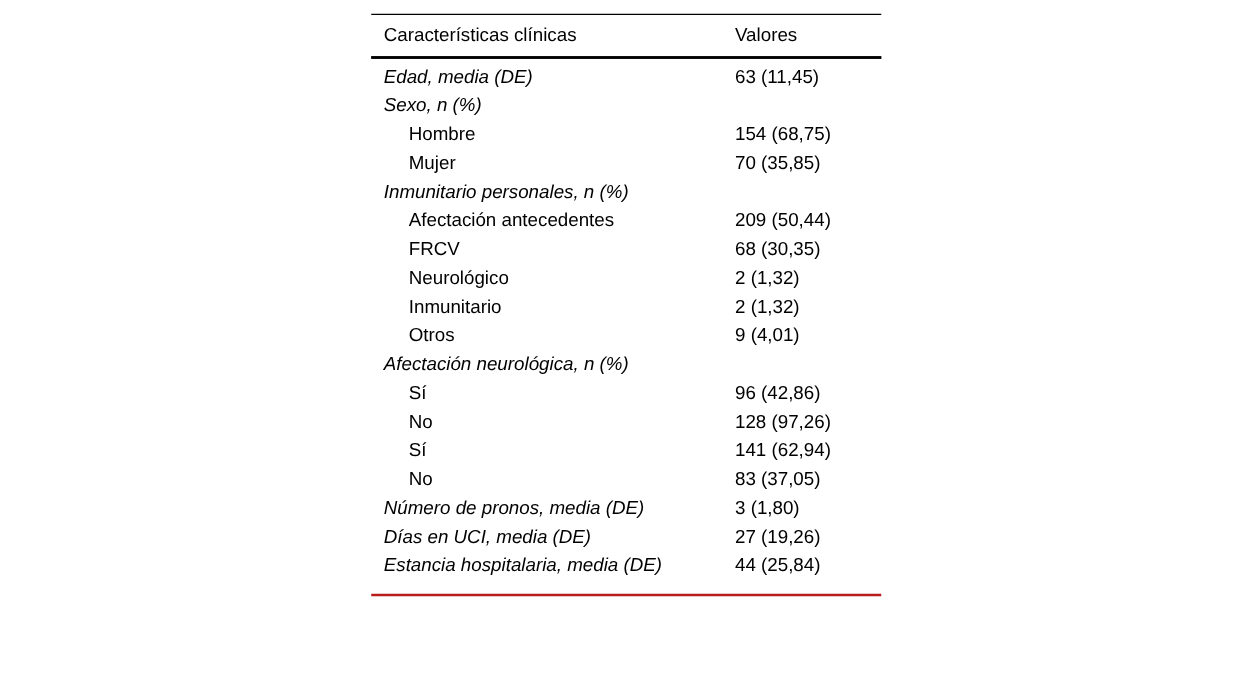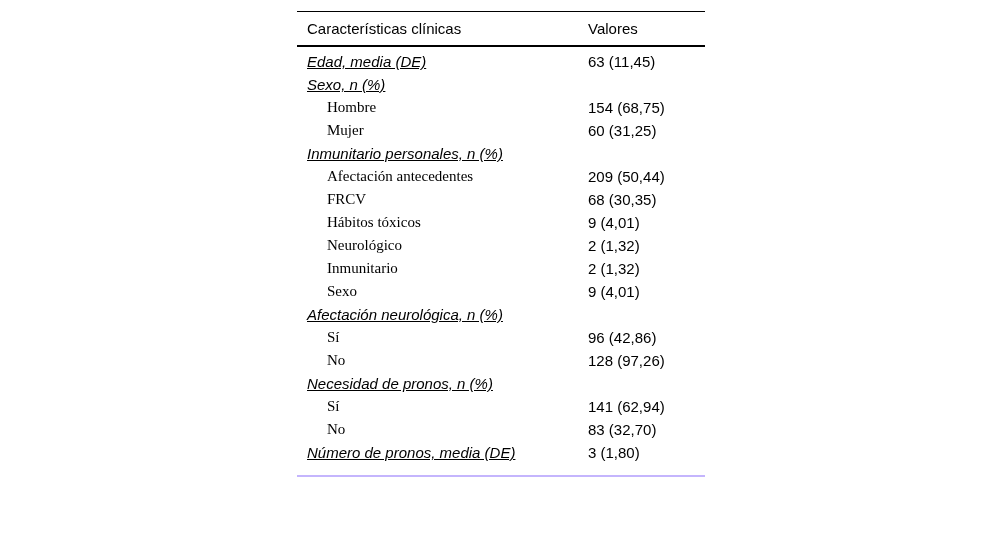--- a/index.html
+++ b/index.html
@@ -15,21 +15,21 @@
     color: #000000;
     overflow: hidden;
   }
   .table-wrap {
     position: absolute;
     left: 297px;
     top: 11px;
     width: 408px;
     box-sizing: border-box;
     border-top: 1.5px solid #000000;
-    border-bottom: 2px solid #c4b5fd;
+    border-bottom: 2px solid #b91c1c;
     padding-bottom: 11px;
     background: #ffffff;
   }
   table.clinical-table {
     width: 100%;
     border-collapse: collapse;
     table-layout: fixed;
     font-size: 15px;
   }
   table.clinical-table col.c-label { width: 291px; }
@@ -45,25 +45,23 @@
   table.clinical-table td {
     height: 23px;
     vertical-align: middle;
     padding: 0;
     white-space: nowrap;
     overflow: hidden;
   }
   td.label.category {
     font-style: italic;
     padding-left: 10px;
-    text-decoration: underline;
   }
   td.label.sub {
     padding-left: 30px;
-    font-family: Liberation Serif, serif;
   }
   td.value {
     font-style: normal;
   }
   tbody tr:first-child td { padding-top: 3px; }
 </style>
 </head>
 <body>
 
 <div class="table-wrap">
@@ -86,73 +84,73 @@
         <tr>
           <td class="label category">Sexo, n (%)</td>
           <td class="value"></td>
         </tr>
         <tr>
           <td class="label sub">Hombre</td>
           <td class="value">154 (68,75)</td>
         </tr>
         <tr>
           <td class="label sub">Mujer</td>
-          <td class="value">60 (31,25)</td>
+          <td class="value">70 (35,85)</td>
         </tr>
         <tr>
           <td class="label category">Inmunitario personales, n (%)</td>
           <td class="value"></td>
         </tr>
         <tr>
           <td class="label sub">Afectación antecedentes</td>
           <td class="value">209 (50,44)</td>
         </tr>
         <tr>
           <td class="label sub">FRCV</td>
           <td class="value">68 (30,35)</td>
         </tr>
         <tr>
-          <td class="label sub">Hábitos tóxicos</td>
-          <td class="value">9 (4,01)</td>
-        </tr>
-        <tr>
           <td class="label sub">Neurológico</td>
           <td class="value">2 (1,32)</td>
         </tr>
         <tr>
           <td class="label sub">Inmunitario</td>
           <td class="value">2 (1,32)</td>
         </tr>
         <tr>
-          <td class="label sub">Sexo</td>
+          <td class="label sub">Otros</td>
           <td class="value">9 (4,01)</td>
         </tr>
         <tr>
           <td class="label category">Afectación neurológica, n (%)</td>
           <td class="value"></td>
         </tr>
         <tr>
           <td class="label sub">Sí</td>
           <td class="value">96 (42,86)</td>
         </tr>
         <tr>
           <td class="label sub">No</td>
           <td class="value">128 (97,26)</td>
         </tr>
         <tr>
-          <td class="label category">Necesidad de pronos, n (%)</td>
-          <td class="value"></td>
-        </tr>
-        <tr>
           <td class="label sub">Sí</td>
           <td class="value">141 (62,94)</td>
         </tr>
         <tr>
           <td class="label sub">No</td>
-          <td class="value">83 (32,70)</td>
+          <td class="value">83 (37,05)</td>
         </tr>
         <tr>
           <td class="label category">Número de pronos, media (DE)</td>
           <td class="value">3 (1,80)</td>
+        </tr>
+        <tr>
+          <td class="label category">Días en UCI, media (DE)</td>
+          <td class="value">27 (19,26)</td>
+        </tr>
+        <tr>
+          <td class="label category">Estancia hospitalaria, media (DE)</td>
+          <td class="value">44 (25,84)</td>
         </tr>
       </tbody>
   </table>
 </div>
 
 </body></html>

